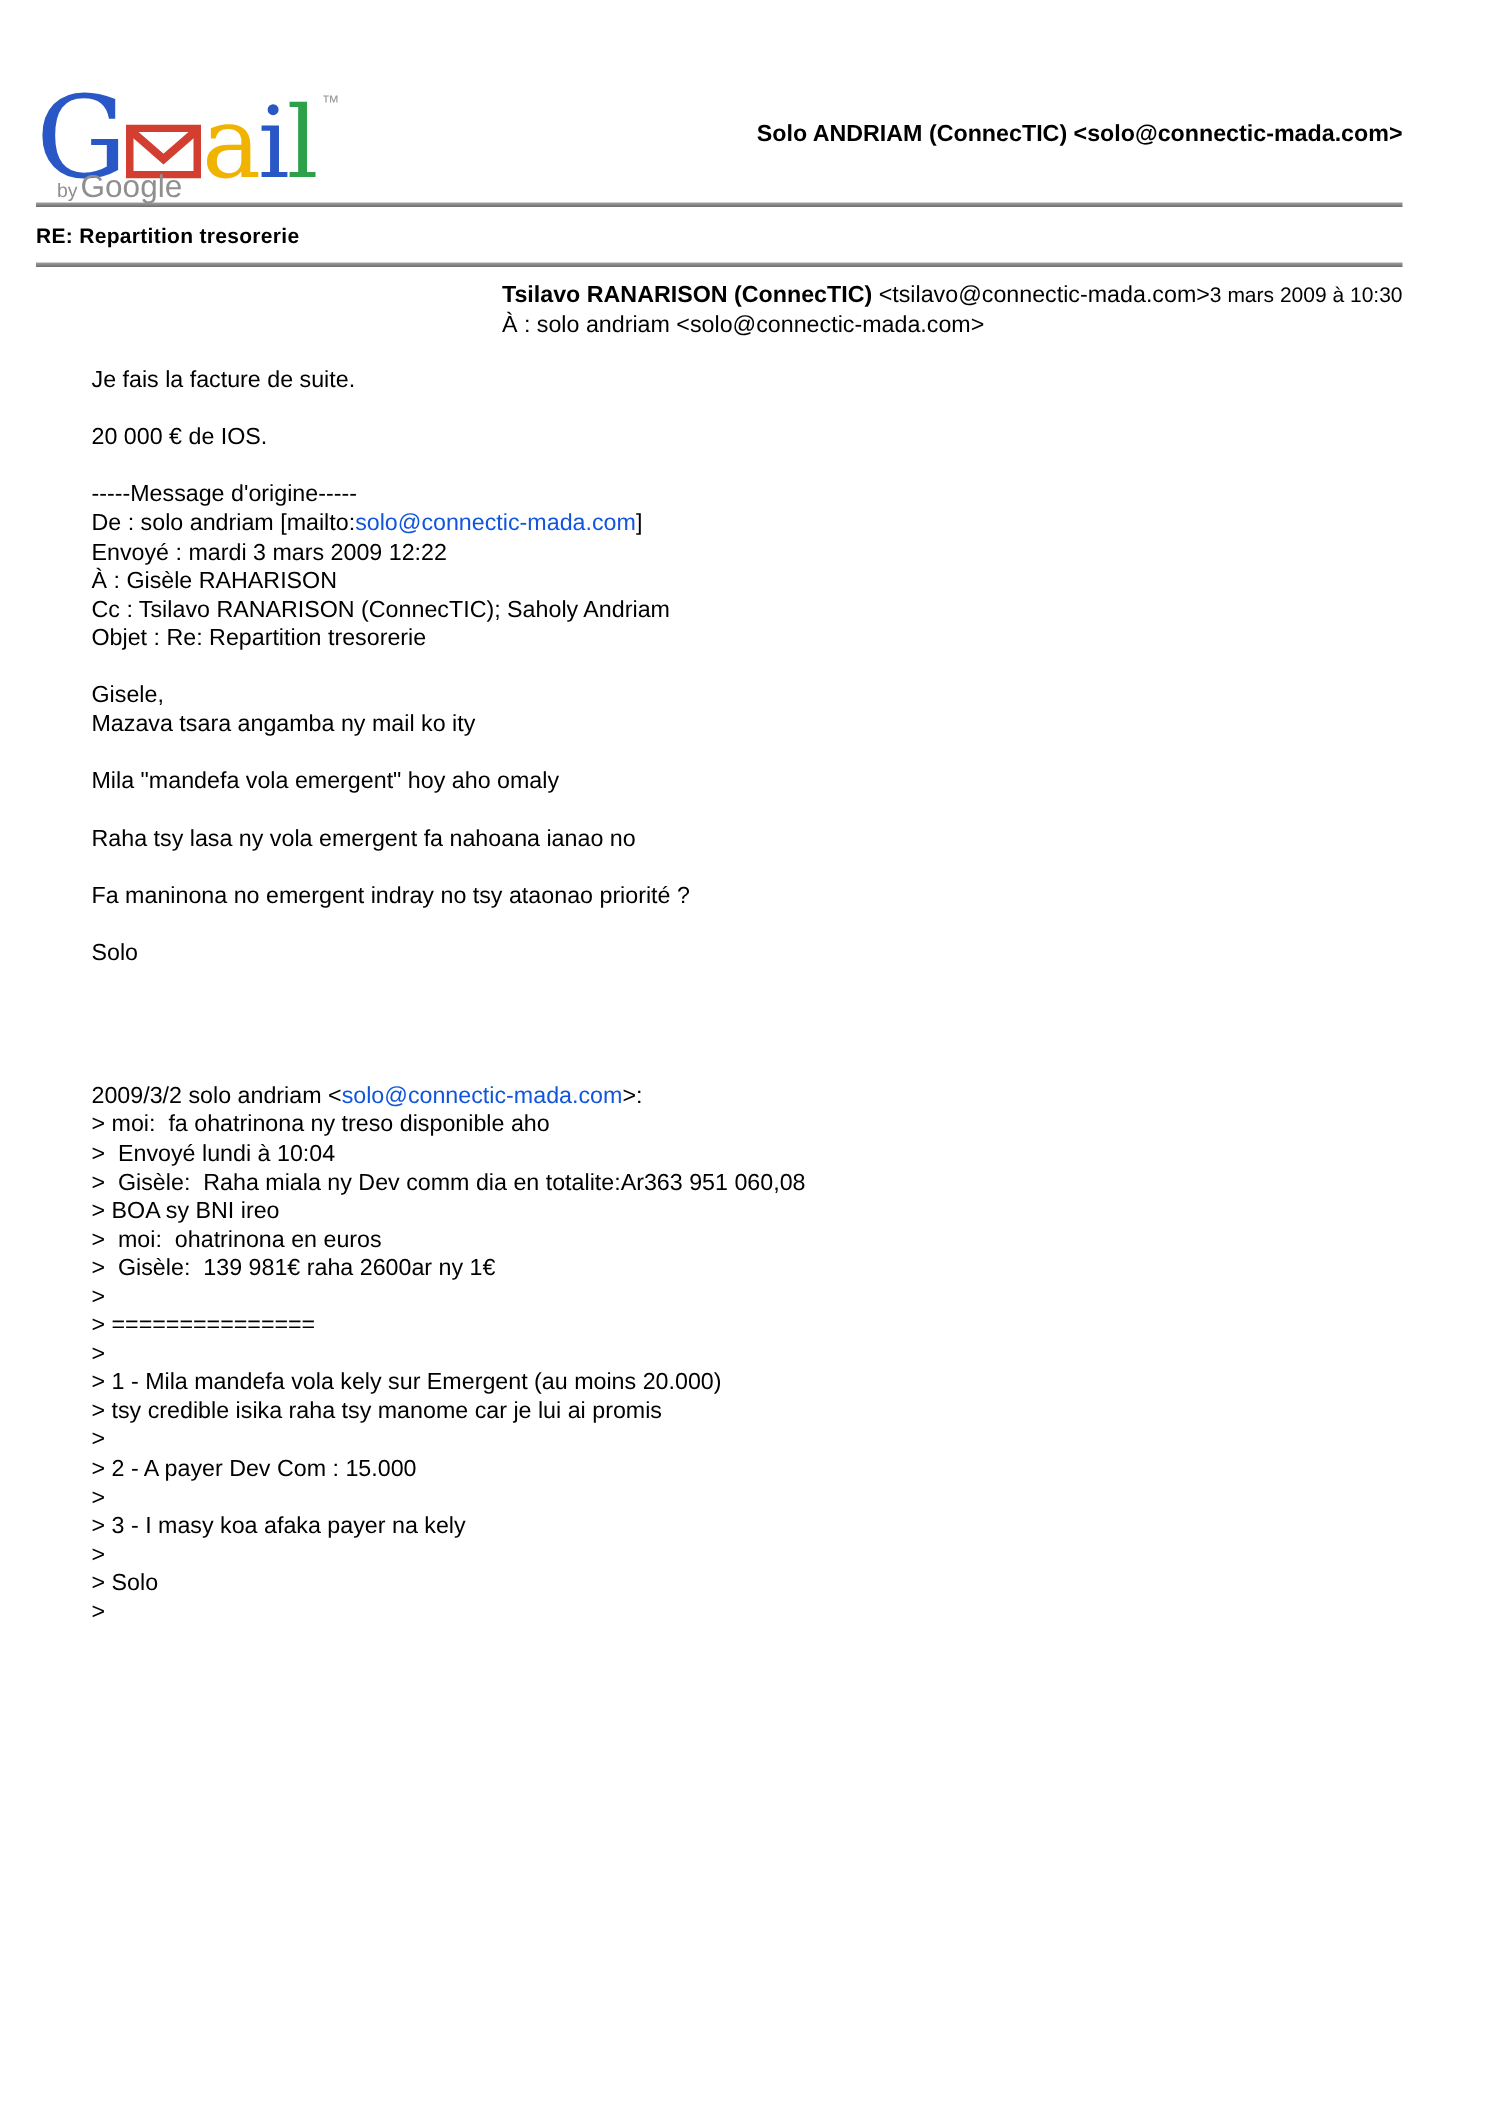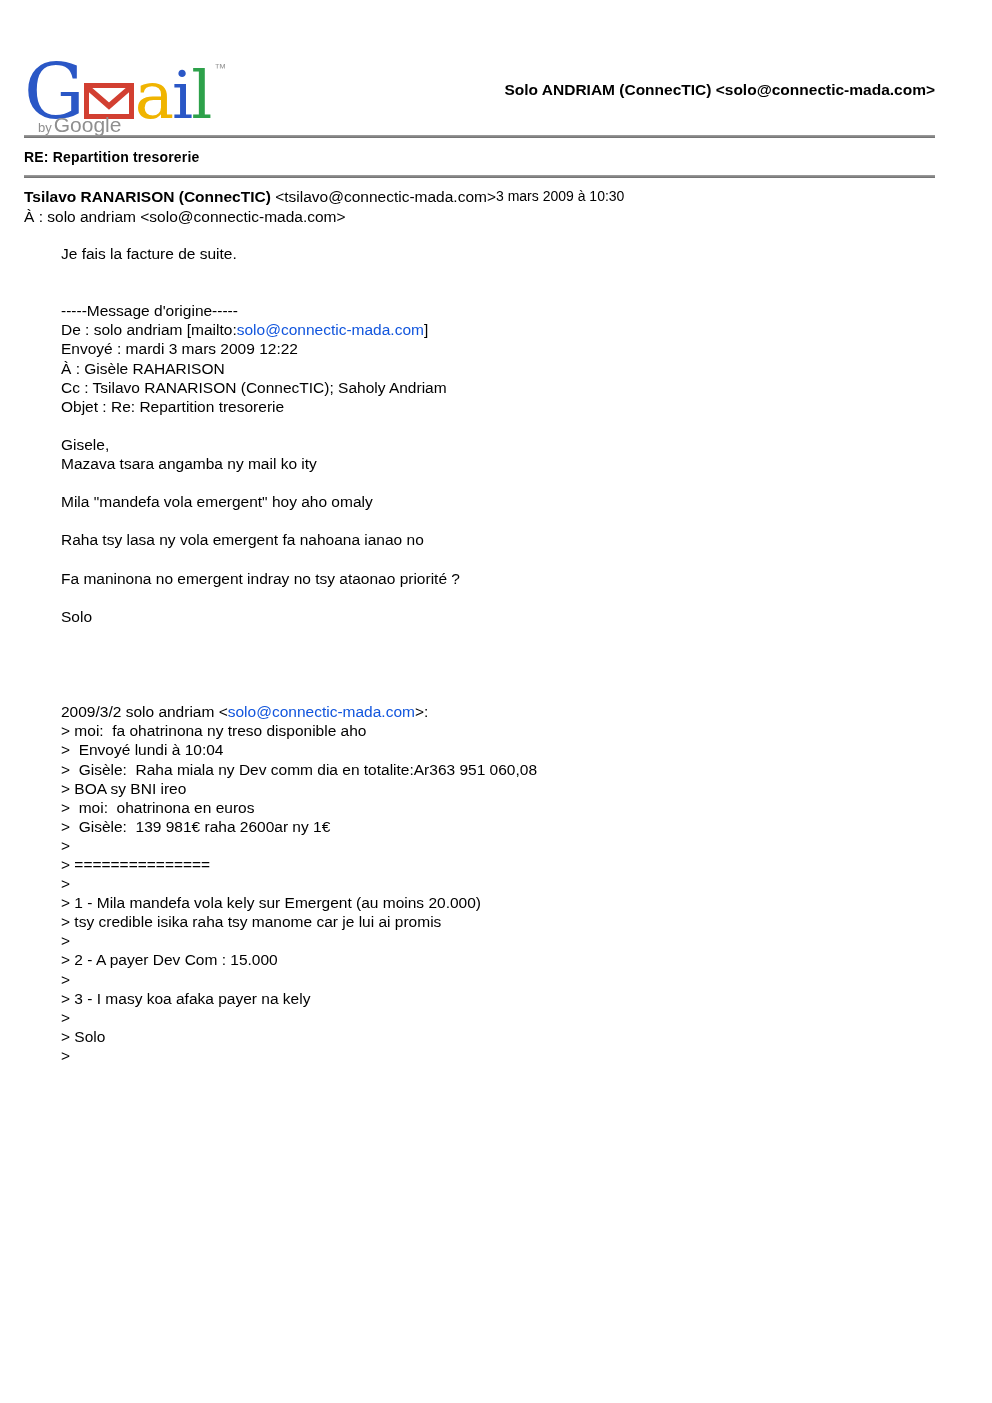--- a/index.html
+++ b/index.html
@@ -31,21 +31,21 @@
   .account { font-weight: bold; font-size: 15.5px; margin-top: 27px; }
 
   
   hr.rule { border: 0; height: 3px; margin: 0; background: linear-gradient(to bottom, #a0a0a0, #6e6e6e); }
   .rule-top { margin-top: 14px; }
 
   
   .subject { font-size: 14px; font-weight: bold; margin: 11px 0 10px 0; letter-spacing: 0.2px; }
 
   
-  .meta { display: flex; justify-content: flex-start; align-items: flex-start; margin-top: 9px; font-size: 15.5px; line-height: 19.5px; }
+  .meta { display: flex; justify-content: flex-end; align-items: flex-start; margin-top: 9px; font-size: 15.5px; line-height: 19.5px; }
   .from-name { font-weight: bold; }
   .date { font-size: 14px; white-space: nowrap; }
 
   
   .email-body { margin-top: 18px; padding-left: 17px; font-size: 15.5px; line-height: 19.1px; }
   .body-line { min-height: 19.1px; white-space: pre-wrap; margin-left: 20px; }
   a.mail-link { color: var(--link-blue); text-decoration: none; cursor: pointer; }
 </style>
 </head>
 <body>
@@ -81,20 +81,21 @@
           <span class="from-email">&lt;tsilavo@connectic-mada.com&gt;</span>
         </div>
         <div class="to-line">À : solo andriam &lt;solo@connectic-mada.com&gt;</div>
       </div>
       <div class="date">3 mars 2009 à 10:30</div>
     </div>
 
     <div class="email-body" id="email-body">
         <div class="body-line">Je fais la facture de suite.</div>
         <div class="body-line"></div>
+        <div class="body-line">20 000 € de IOS.</div>
         <div class="body-line"></div>
         <div class="body-line">-----Message d'origine-----</div>
         <div class="body-line">De : solo andriam [mailto:<a class="mail-link">solo@connectic-mada.com</a>]</div>
         <div class="body-line">Envoyé : mardi 3 mars 2009 12:22</div>
         <div class="body-line">À : Gisèle RAHARISON</div>
         <div class="body-line">Cc : Tsilavo RANARISON (ConnecTIC); Saholy Andriam</div>
         <div class="body-line">Objet : Re: Repartition tresorerie</div>
         <div class="body-line"></div>
         <div class="body-line">Gisele,</div>
         <div class="body-line">Mazava tsara angamba ny mail ko ity</div>

